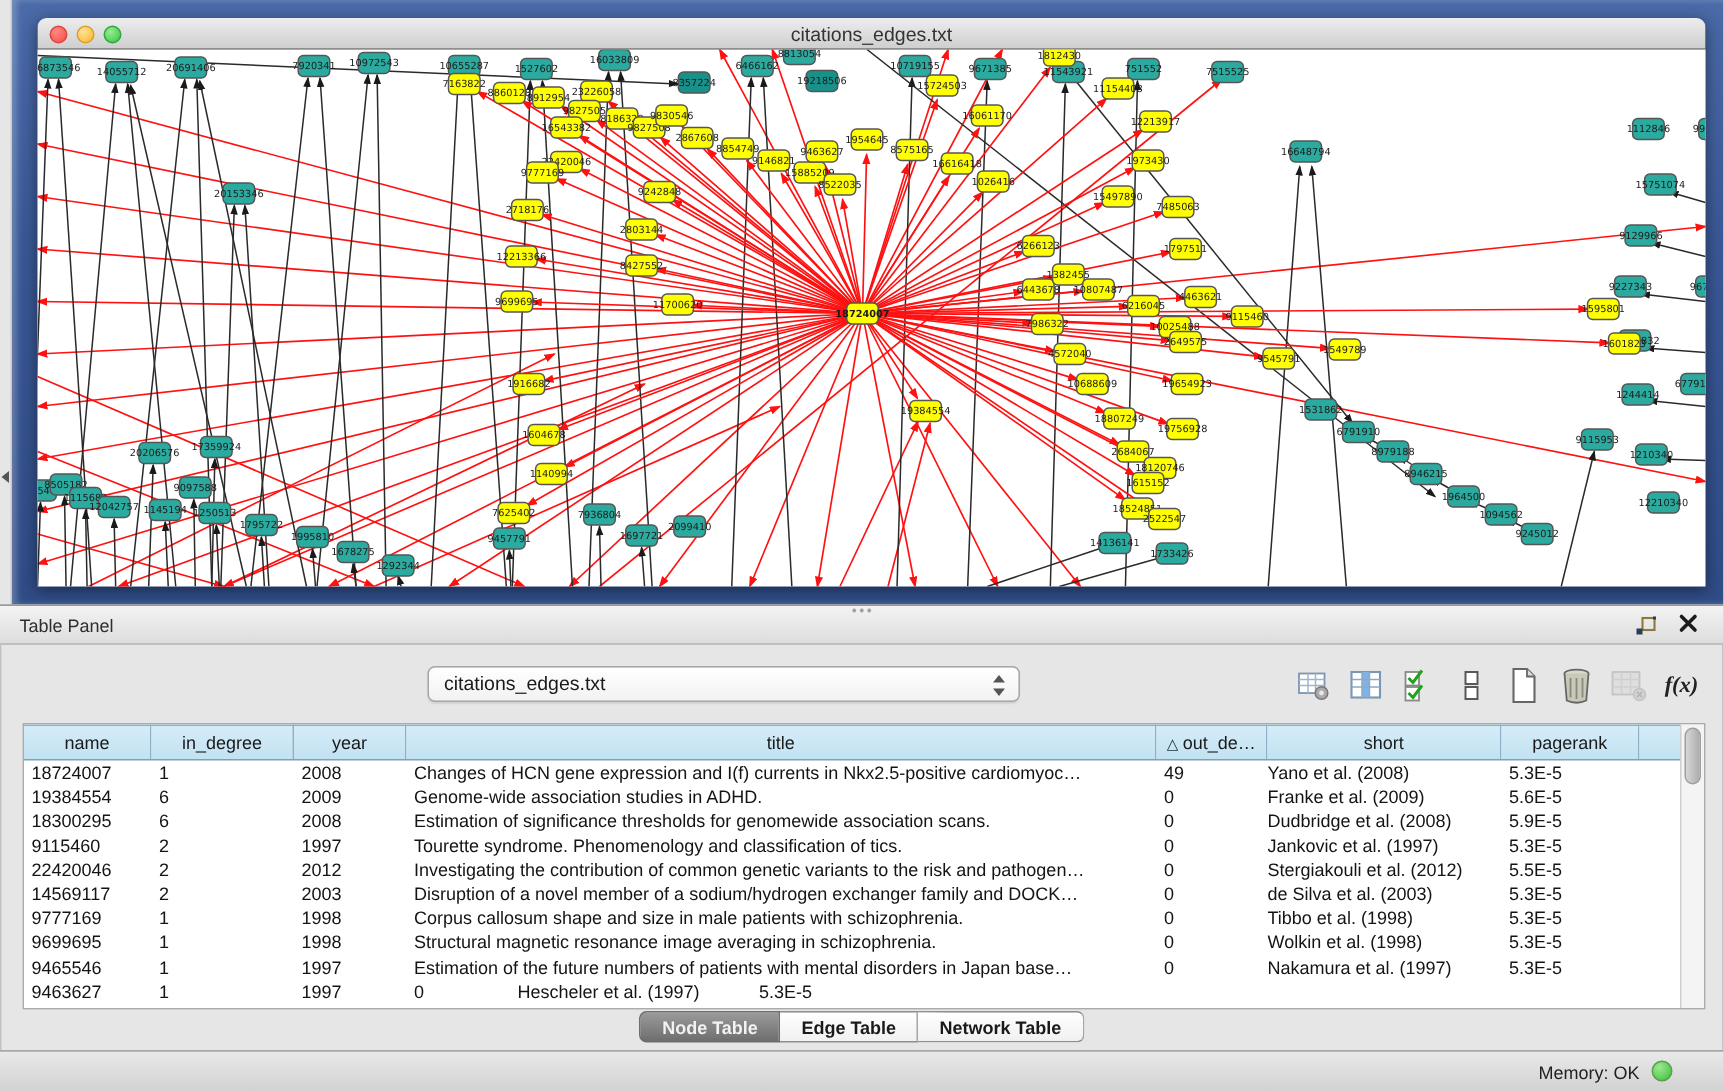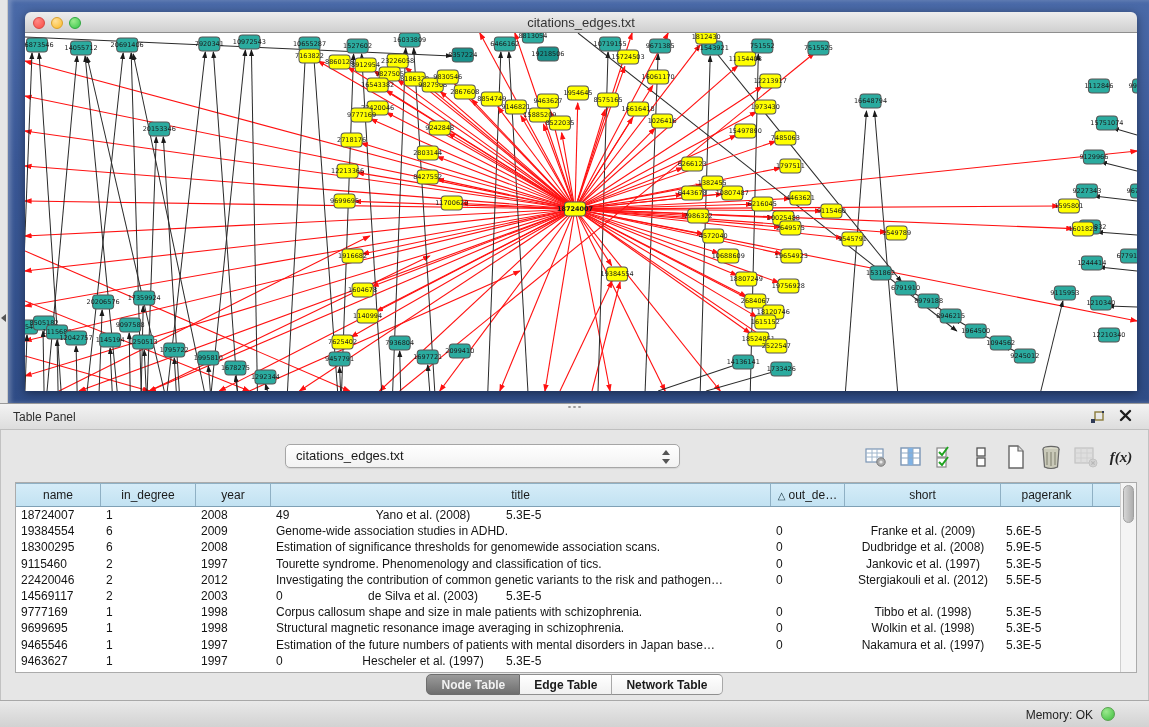--- a/index.html
+++ b/index.html
@@ -38,21 +38,21 @@
   .combo-arrows::before { content:""; position:absolute; left:1px; top:3px; border-left:4px solid transparent; border-right:4px solid transparent; border-bottom:5px solid #555; }
   .combo-arrows::after  { content:""; position:absolute; left:1px; bottom:3px; border-left:4px solid transparent; border-right:4px solid transparent; border-top:5px solid #555; }
 
   .tbl { position:absolute; left:14px; top:52px; right:11px; height:191px; background:#FFFFFF; border:1px solid #ABABAB; }
   .thead { display:flex; height:24px; border-bottom:1px solid #7FA0B5; background:#FFFFFF; }
   .th { background:linear-gradient(180deg,#D5ECF8,#C2E2F2); border-right:1px solid #8FB0C4; border-top:1px solid #8FB0C4; font-size:12px; color:#1A1A1A; text-align:center; line-height:23px; overflow:hidden; white-space:nowrap; }
   .th .sort { font-size:10px; margin-right:3px; color:#14303D; }
   .tbody { position:absolute; left:0; top:24px; right:16px; bottom:0; overflow:hidden; }
   .trow { display:flex; height:16.2px; }
   .td { font-size:12px; color:#141414; line-height:16px; padding-left:5px; overflow:hidden; white-space:nowrap; text-overflow:ellipsis; }
-  .td.center { text-align:center; padding-left:0; }
+  .td.center { text-align:left; padding-left:0; }
   .w0{width:85px;} .w1{width:95px;} .w2{width:75px;} .w3{width:500px;} .w4{width:74px;} .w5{width:156px;} .w6{width:92px;} .wf{flex:1;border-right:none;}
   .vscroll { position:absolute; right:0; top:0; width:16px; bottom:0; background:#F4F4F4; border-left:1px solid #CFCFCF; }
   .vthumb { position:absolute; left:2px; top:2px; width:11px; height:38px; border-radius:6px; background:linear-gradient(90deg,#D6D6D6,#ADADAD); border:1px solid #9F9F9F; }
 
   .segmented { position:absolute; left:0; right:0; top:244px; display:flex; justify-content:center; }
   .seg { height:21px; line-height:20px; font-size:12px; font-weight:bold; padding:0 14px; background:linear-gradient(180deg,#FFFFFF,#F0F0F0); color:#1A1A1A; border-top:1px solid #8F8F8F; border-bottom:1px solid #8F8F8F; border-right:1px solid #A8A8A8; cursor:default; }
   .seg:first-child { border-left:1px solid #8F8F8F; border-radius:5px 0 0 5px; }
   .seg:last-child { border-radius:0 5px 5px 0; }
   .seg.active { background:linear-gradient(180deg,#9B9B9B,#6E6E6E); color:#F2F2F2; border-color:#6E6E6E; }
 
@@ -845,20 +845,21 @@
           <div class="th w4"><span class="sort">△</span><span>out_de…</span></div>
           <div class="th w5"><span>short</span></div>
           <div class="th w6"><span>pagerank</span></div>
           <div class="th wf"></div>
         </div>
         <div class="tbody" id="rows">
             <div class="trow">
               <div class="td w0">18724007</div>
               <div class="td w1">1</div>
               <div class="td w2">2008</div>
+              <div class="td w3">Changes of HCN gene expression and I(f) currents in Nkx2.5-positive cardiomyoc…</div>
               <div class="td w4">49</div>
               <div class="td w5 center">Yano et al. (2008)</div>
               <div class="td w6">5.3E-5</div>
             </div>
             <div class="trow">
               <div class="td w0">19384554</div>
               <div class="td w1">6</div>
               <div class="td w2">2009</div>
               <div class="td w3">Genome-wide association studies in ADHD.</div>
               <div class="td w4">0</div>
@@ -889,20 +890,21 @@
               <div class="td w2">2012</div>
               <div class="td w3">Investigating the contribution of common genetic variants to the risk and pathogen…</div>
               <div class="td w4">0</div>
               <div class="td w5 center">Stergiakouli et al. (2012)</div>
               <div class="td w6">5.5E-5</div>
             </div>
             <div class="trow">
               <div class="td w0">14569117</div>
               <div class="td w1">2</div>
               <div class="td w2">2003</div>
+              <div class="td w3">Disruption of a novel member of a sodium/hydrogen exchanger family and DOCK…</div>
               <div class="td w4">0</div>
               <div class="td w5 center">de Silva et al. (2003)</div>
               <div class="td w6">5.3E-5</div>
             </div>
             <div class="trow">
               <div class="td w0">9777169</div>
               <div class="td w1">1</div>
               <div class="td w2">1998</div>
               <div class="td w3">Corpus callosum shape and size in male patients with schizophrenia.</div>
               <div class="td w4">0</div>

